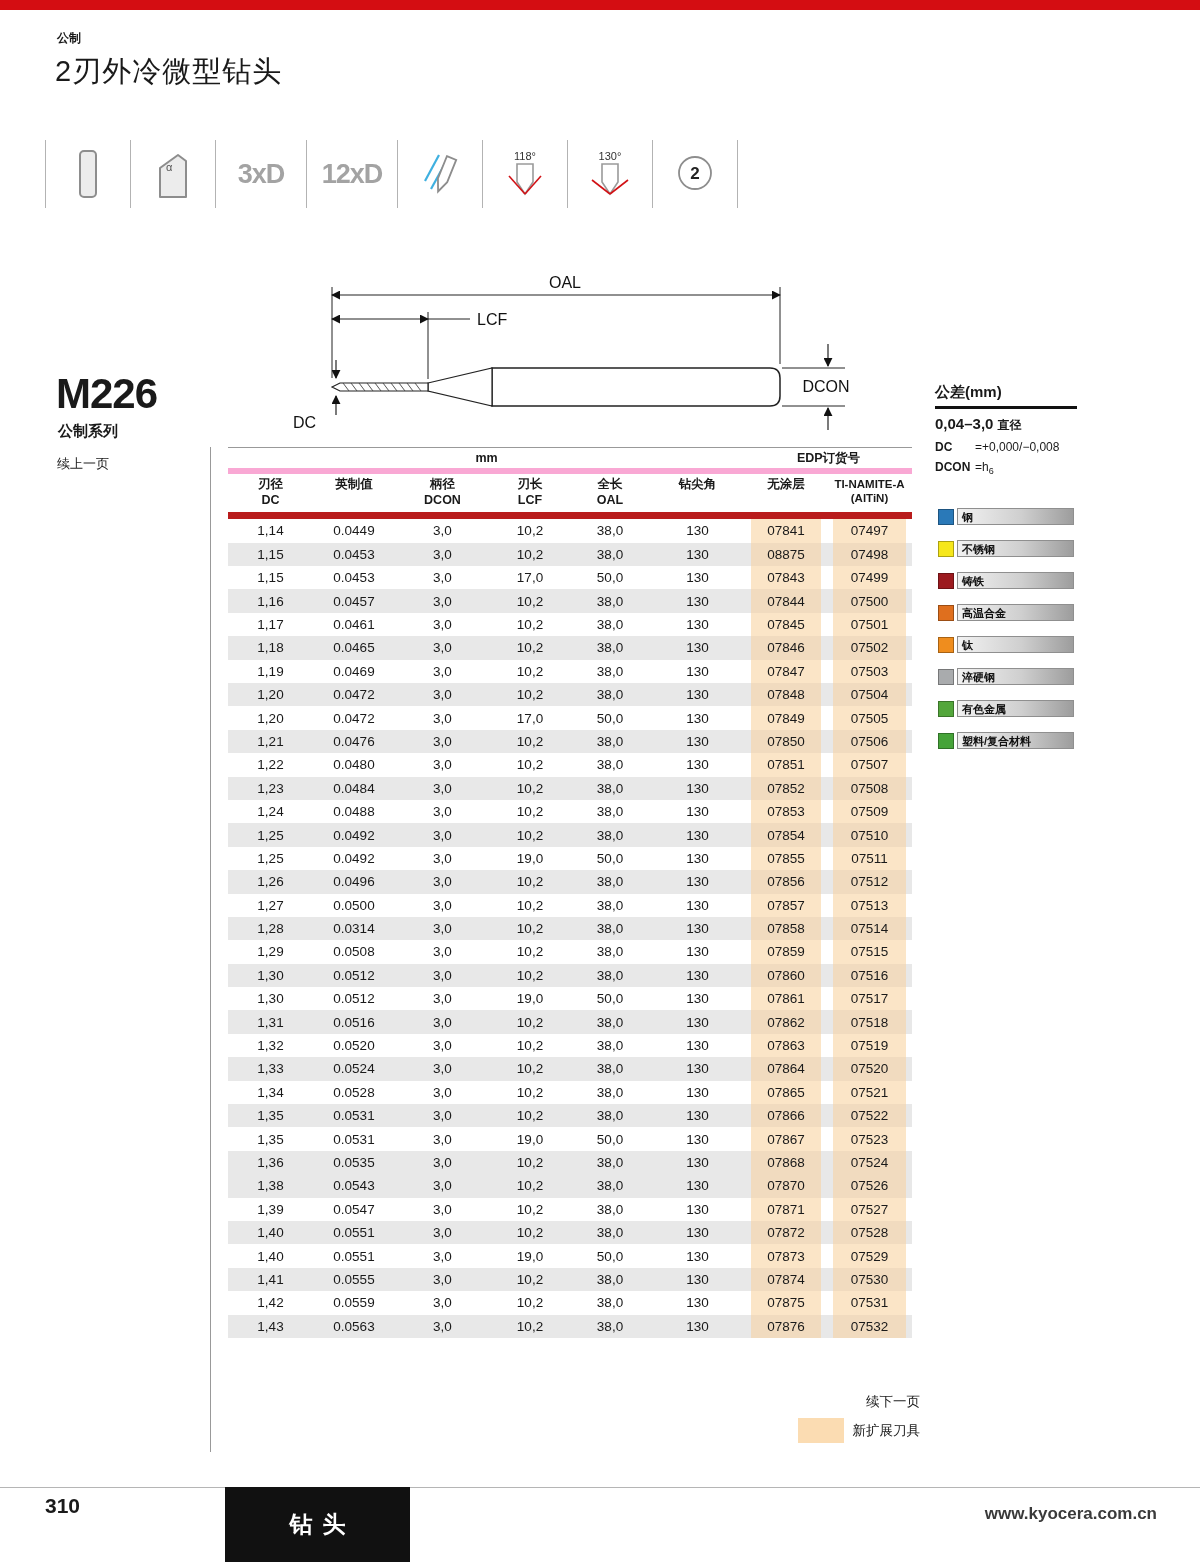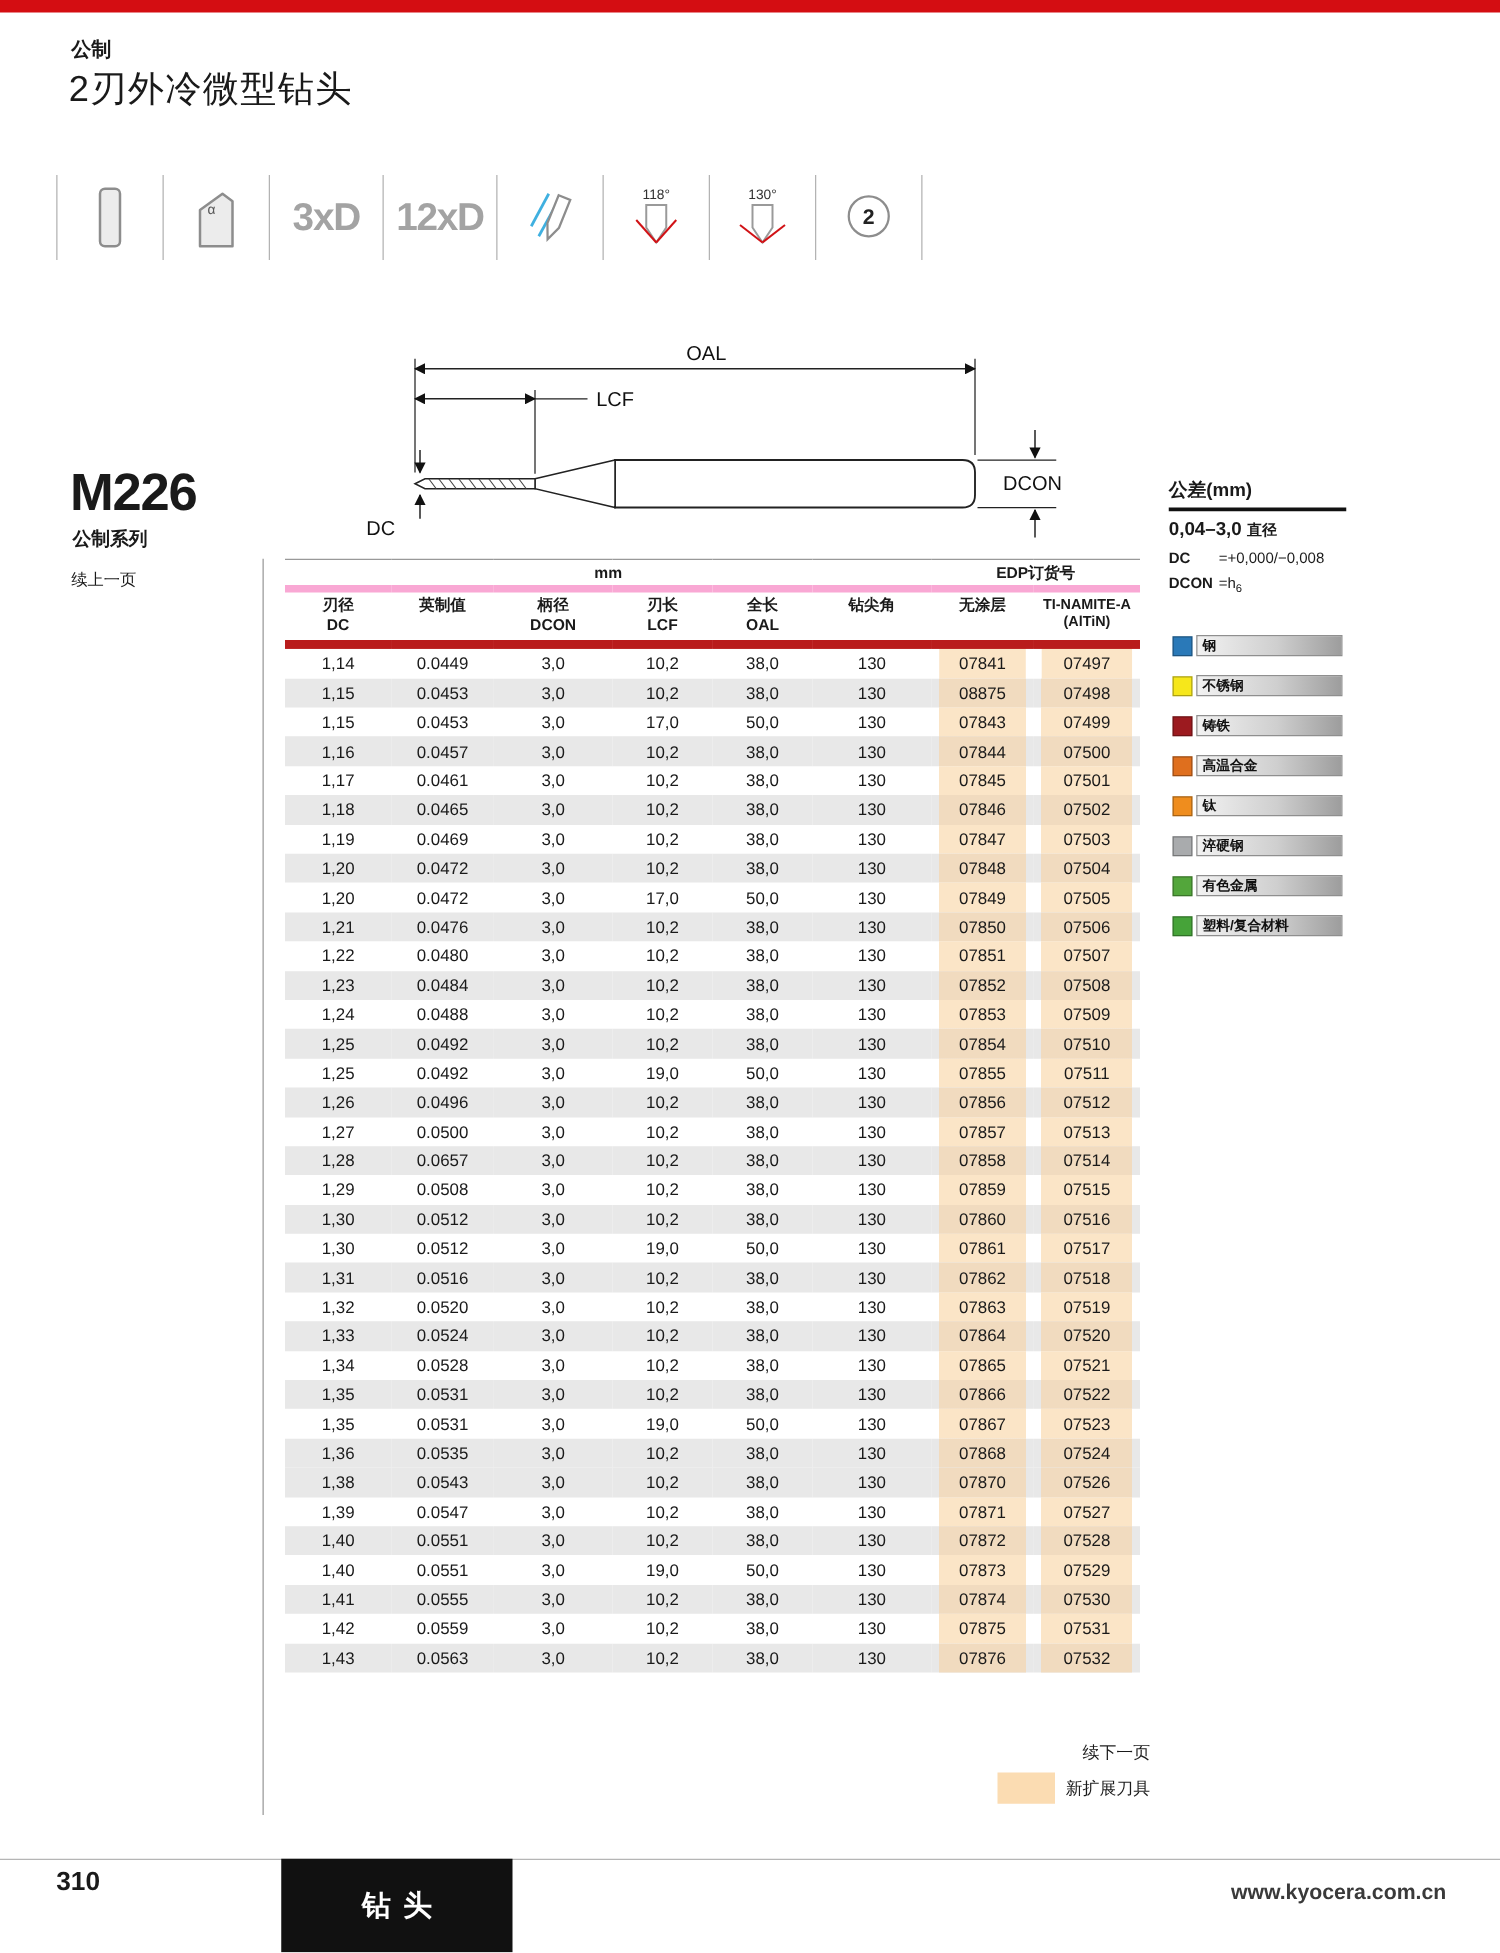--- a/index.html
+++ b/index.html
@@ -1,29 +1,29 @@
 <!DOCTYPE html>
 <html><head>
 <meta charset="utf-8">
 <style>
   html,body{margin:0;padding:0;background:#fff;}
   .page{position:relative;width:1200px;height:1562px;background:#fff;overflow:hidden;
         font-family:"Liberation Sans","DejaVu Sans",sans-serif;color:#1a1a1a;}
 
   .top-bar{position:absolute;top:0;left:0;width:1200px;height:10px;background:#d40d12;}
 
-  .eyebrow{position:absolute;left:57px;top:30px;font-size:16px;font-weight:bold;}
+  .eyebrow{position:absolute;left:57px;top:30px;font-size:12px;font-weight:bold;}
   .page-title{position:absolute;left:55px;top:52px;font-size:29px;font-weight:normal;letter-spacing:1px;}
 
   
   .icon-row{position:absolute;left:45px;top:138px;height:72px;display:flex;align-items:center;}
   .icon-sep{width:1px;height:68px;background:#b3b3b3;align-self:center;}
   .icon-item{width:84px;display:flex;flex-direction:column;align-items:center;justify-content:center;}
   .icon-item.wide{width:90px;}
-  .xd-label{font-size:31px;font-weight:bold;color:#a3a3a3;letter-spacing:-1px;text-align:right;}
+  .xd-label{font-size:27px;font-weight:bold;color:#a3a3a3;letter-spacing:-1px;text-align:right;}
   .deg-label{font-size:11px;color:#333;margin-bottom:1px;}
 
   
   .drawing-svg{position:absolute;left:285px;top:272px;}
   .drawing-svg text{font-family:"Liberation Sans","DejaVu Sans",sans-serif;font-size:16px;fill:#111;}
 
   .m226{position:absolute;left:56px;top:370px;font-size:42px;font-weight:bold;letter-spacing:-1px;}
   .m226-sub{position:absolute;left:58px;top:422px;font-size:15px;font-weight:bold;}
   .cont-prev{position:absolute;left:57px;top:455px;font-size:13px;}
 
@@ -460,21 +460,21 @@
             <td>0.0500</td>
             <td>3,0</td>
             <td>10,2</td>
             <td>38,0</td>
             <td>130</td>
             <td class="edp">07857</td>
             <td class="edp">07513</td>
           </tr>
           <tr class="striped">
             <td>1,28</td>
-            <td>0.0657</td>
+            <td>0.0314</td>
             <td>3,0</td>
             <td>10,2</td>
             <td>38,0</td>
             <td>130</td>
             <td class="edp">07858</td>
             <td class="edp">07514</td>
           </tr>
           <tr>
             <td>1,29</td>
             <td>0.0508</td>

